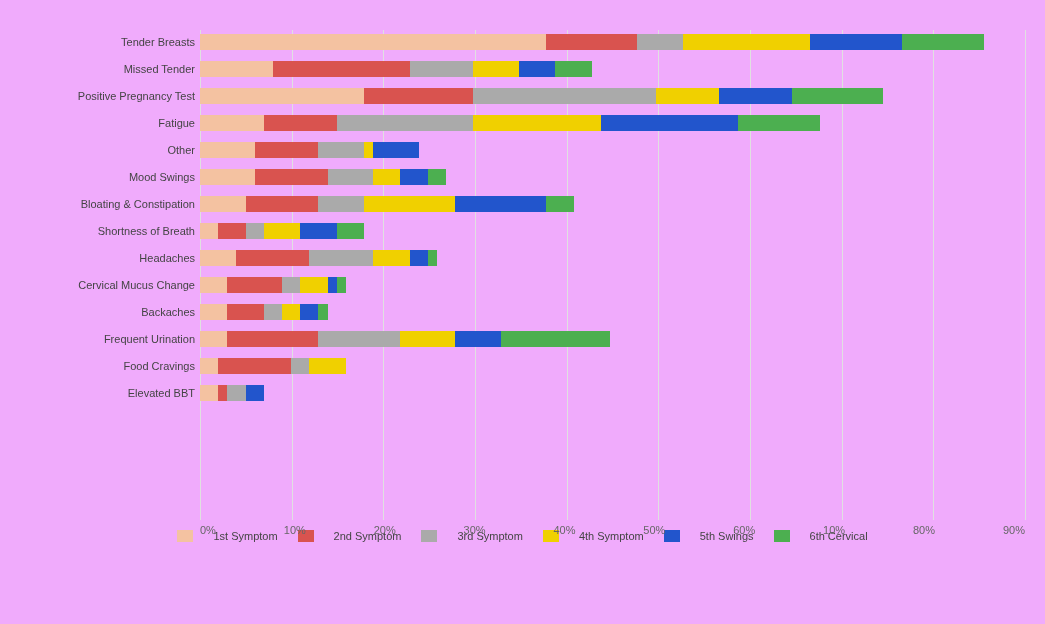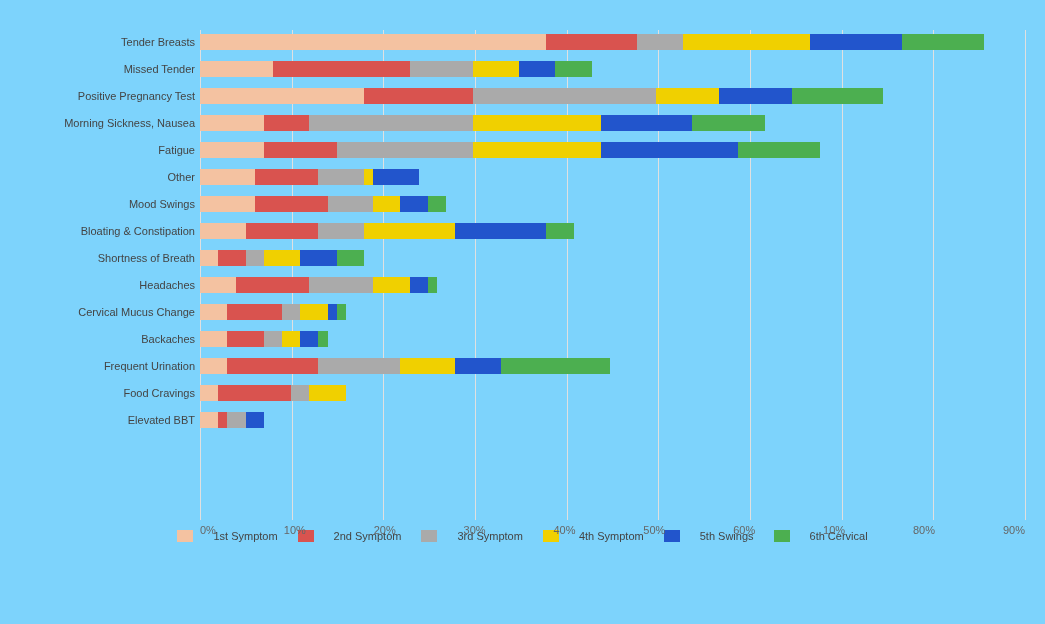--- a/index.html
+++ b/index.html
@@ -6,21 +6,21 @@
     body {
       font-family: Arial, sans-serif;
       background: #f5f5f5;
       width: 1045px;
       height: 624px;
       display: flex;
       align-items: center;
       justify-content: center;
     }
     .chart-container {
-      background: #7dd3fc;
+      background: #f0abfc;
       width: 1045px;
       height: 624px;
       padding: 20px 20px 70px 200px;
       position: relative;
     }
     .chart-title {
       text-align: center;
       font-size: 14px;
       color: #444;
       margin-bottom: 10px;
@@ -151,31 +151,20 @@
           <div class="bar-group">
             <div class="bar-segment" style="width: 164px; background-color: rgb(244, 194, 161);"></div>
             <div class="bar-segment" style="width: 109.333px; background-color: rgb(217, 83, 79);"></div>
             <div class="bar-segment" style="width: 182.222px; background-color: rgb(170, 170, 170);"></div>
             <div class="bar-segment" style="width: 63.7778px; background-color: rgb(240, 208, 0);"></div>
             <div class="bar-segment" style="width: 72.8889px; background-color: rgb(34, 85, 204);"></div>
             <div class="bar-segment" style="width: 91.1111px; background-color: rgb(76, 175, 80);"></div>
           </div>
         </div>
         <div class="row">
-          <div class="row-label">Morning Sickness, Nausea</div>
-          <div class="bar-group">
-            <div class="bar-segment" style="width: 63.7778px; background-color: rgb(244, 194, 161);"></div>
-            <div class="bar-segment" style="width: 45.5556px; background-color: rgb(217, 83, 79);"></div>
-            <div class="bar-segment" style="width: 164px; background-color: rgb(170, 170, 170);"></div>
-            <div class="bar-segment" style="width: 127.556px; background-color: rgb(240, 208, 0);"></div>
-            <div class="bar-segment" style="width: 91.1111px; background-color: rgb(34, 85, 204);"></div>
-            <div class="bar-segment" style="width: 72.8889px; background-color: rgb(76, 175, 80);"></div>
-          </div>
-        </div>
-        <div class="row">
           <div class="row-label">Fatigue</div>
           <div class="bar-group">
             <div class="bar-segment" style="width: 63.7778px; background-color: rgb(244, 194, 161);"></div>
             <div class="bar-segment" style="width: 72.8889px; background-color: rgb(217, 83, 79);"></div>
             <div class="bar-segment" style="width: 136.667px; background-color: rgb(170, 170, 170);"></div>
             <div class="bar-segment" style="width: 127.556px; background-color: rgb(240, 208, 0);"></div>
             <div class="bar-segment" style="width: 136.667px; background-color: rgb(34, 85, 204);"></div>
             <div class="bar-segment" style="width: 82px; background-color: rgb(76, 175, 80);"></div>
           </div>
         </div>

